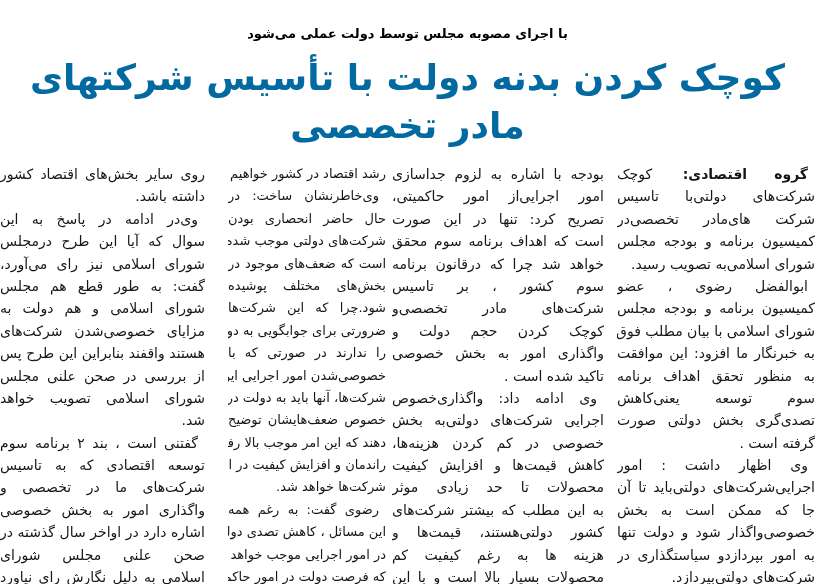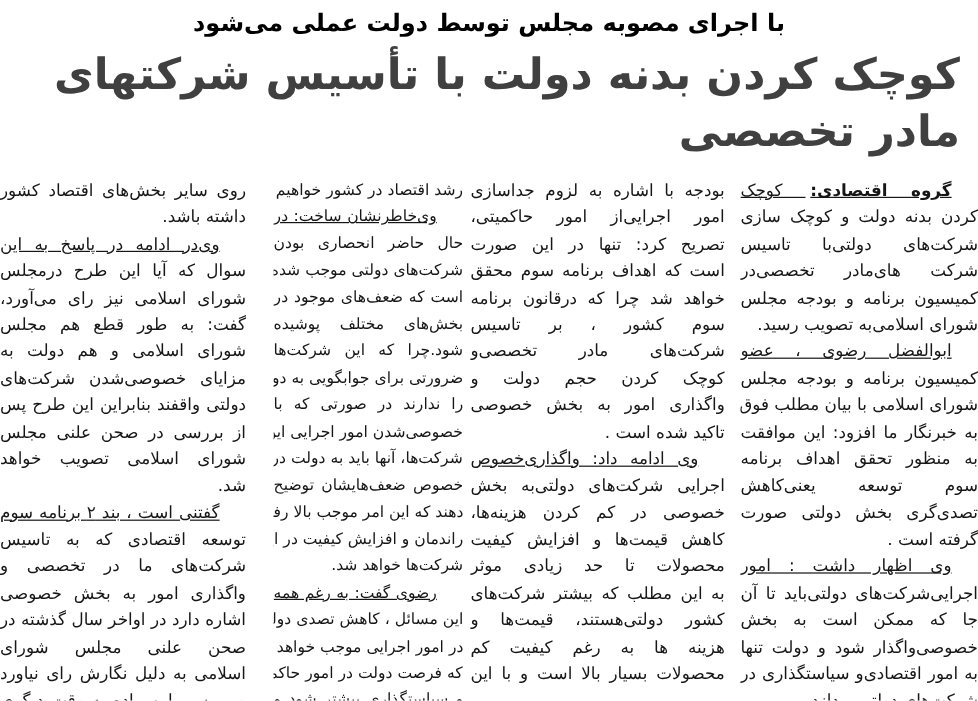--- a/index.html
+++ b/index.html
@@ -8,32 +8,33 @@
     width:815px;height:584px;
     background:#ffffff;
     overflow:hidden;
     font-family:"DejaVu Sans", sans-serif;
     color:#111111;
     direction:rtl;
   }
   .kicker{
     text-align:center;
     font-weight:bold;
-    font-size:20px;
+    font-size:13px;
     line-height:26px;
-    padding-top:6px;
+    padding-top:21px;
     color:#000000;
   }
   .headline{
-    margin:7px 15px 0 0;
+    margin:7px 0 0 0;
+    text-align:center;
     font-weight:bold;
     font-size:36px;
     line-height:48px;
     letter-spacing:-1px;
-    color:#404040;
+    color:#0369a1;
   }
   .article-body{
     display:flex;
     direction:rtl;
     margin-top:13px;
     height:472px;
     overflow:hidden;
   }
   .col{
     font-size:14px;
@@ -45,51 +46,50 @@
   .col-2{width:158px;margin-left:23px;font-size:13px;}
   .col-3{width:205px;}
   .line{
     height:22.4px;
     overflow:hidden;
     text-align:justify;
     text-align-last:justify;
     white-space:nowrap;
     direction:rtl;
   }
-  .line.indent{padding-right:22px;text-decoration:underline;}
+  .line.indent{padding-right:7px;}
   .line.end{text-align-last:right;}
   .line b{margin-left:4px;}
 </style>
 </head>
 <body>
 
 <div class="page">
   <div class="kicker">با اجرای مصوبه مجلس توسط دولت عملی می‌شود</div>
   <h1 class="headline">کوچک کردن بدنه دولت با تأسیس شرکتهای مادر تخصصی</h1>
   <div class="article-body">
     <div class="col col-0">
         <div class="line indent"><b>گروه اقتصادی:</b><span> کوچک</span></div>
-        <div class="line">کردن بدنه دولت و کوچک سازی</div>
         <div class="line">شرکت‌های دولتی‌با تاسیس</div>
         <div class="line">شرکت های‌مادر تخصصی‌در</div>
         <div class="line">کمیسیون برنامه و بودجه مجلس</div>
         <div class="line end">شورای اسلامی‌به تصویب رسید.</div>
         <div class="line indent">ابوالفضل رضوی ، عضو</div>
         <div class="line">کمیسیون برنامه و بودجه مجلس</div>
         <div class="line">شورای اسلامی با بیان مطلب فوق</div>
         <div class="line">به خبرنگار ما افزود: این موافقت</div>
         <div class="line">به منظور تحقق اهداف برنامه</div>
         <div class="line">سوم توسعه یعنی‌کاهش</div>
         <div class="line">تصدی‌گری بخش دولتی صورت</div>
         <div class="line end">گرفته است .</div>
         <div class="line indent">وی اظهار داشت : امور</div>
         <div class="line">اجرایی‌شرکت‌های دولتی‌باید تا آن</div>
         <div class="line">جا که ممکن است به بخش</div>
         <div class="line">خصوصی‌واگذار شود و دولت تنها</div>
-        <div class="line">به امور اقتصادی‌و سیاستگذاری در</div>
+        <div class="line">به امور بپردازد‌و سیاستگذاری در</div>
         <div class="line end">شرکت‌های دولتی‌بپردازد.</div>
       </div>
     <div class="col col-1">
         <div class="line">بودجه با اشاره به لزوم جداسازی</div>
         <div class="line">امور اجرایی‌از امور حاکمیتی،</div>
         <div class="line">تصریح کرد: تنها در این صورت</div>
         <div class="line">است که اهداف برنامه سوم محقق</div>
         <div class="line">خواهد شد چرا که درقانون برنامه</div>
         <div class="line">سوم کشور ، بر تاسیس</div>
         <div class="line">شرکت‌های مادر تخصصی‌و</div>
@@ -130,21 +130,21 @@
       </div>
     <div class="col col-3">
         <div class="line">روی سایر بخش‌های اقتصاد کشور</div>
         <div class="line end">داشته باشد.</div>
         <div class="line indent">وی‌در ادامه در پاسخ به این</div>
         <div class="line">سوال که آیا این طرح درمجلس</div>
         <div class="line">شورای اسلامی نیز رای می‌آورد،</div>
         <div class="line">گفت: به طور قطع هم مجلس</div>
         <div class="line">شورای اسلامی و هم دولت به</div>
         <div class="line">مزایای خصوصی‌شدن شرکت‌های</div>
-        <div class="line">دولتی واقفند بنابراین این طرح پس</div>
+        <div class="line">هستند واقفند بنابراین این طرح پس</div>
         <div class="line">از بررسی در صحن علنی مجلس</div>
         <div class="line">شورای اسلامی تصویب خواهد</div>
         <div class="line end">شد.</div>
         <div class="line indent">گفتنی است ، بند ۲ برنامه سوم</div>
         <div class="line">توسعه اقتصادی که به تاسیس</div>
         <div class="line">شرکت‌های ما در تخصصی و</div>
         <div class="line">واگذاری امور به بخش خصوصی</div>
         <div class="line">اشاره دارد در اواخر سال گذشته در</div>
         <div class="line">صحن علنی مجلس شورای</div>
         <div class="line">اسلامی به دلیل نگارش رای نیاورد</div>

